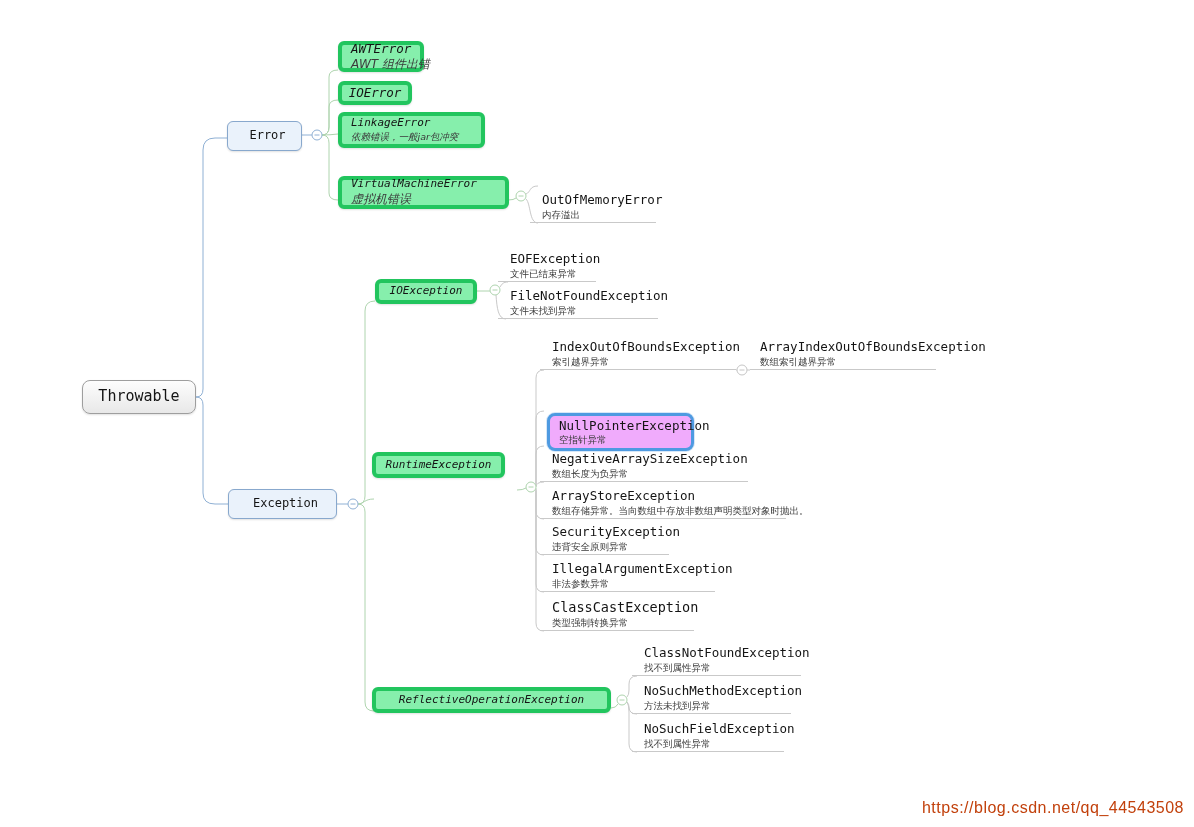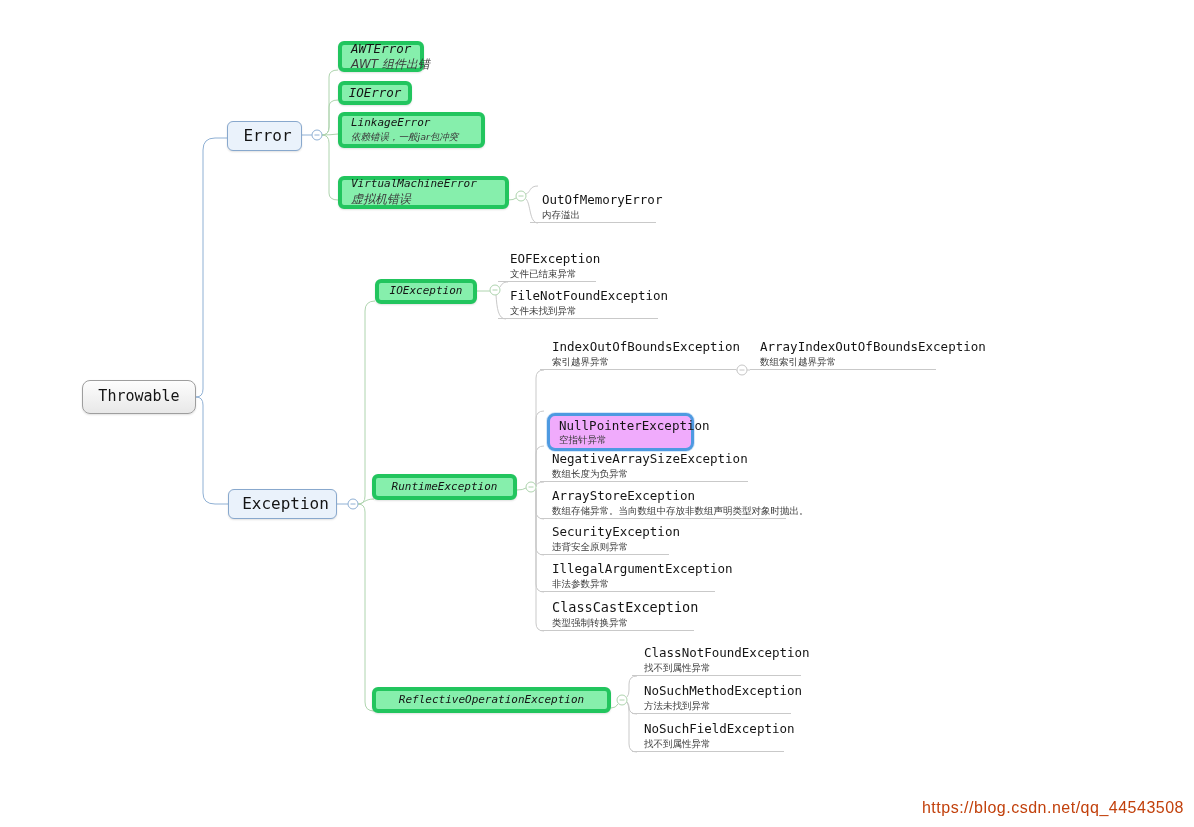--- a/index.html
+++ b/index.html
@@ -12,21 +12,21 @@
   .center{align-items:center;}
   .pad{padding-left:9px;align-items:flex-start;}
   .gray-box{background:linear-gradient(#fdfdfd,#e8e8e8);border:1px solid #9e9e9e;border-radius:8px;}
   .blue-box{background:#eaf2fb;border:1px solid #88a8cd;}
   .green-box{background:#86efac;border:4px solid #22c55e;font-style:italic;}
   .sel-box{background:#f0abfc;border:3px solid #4e9ae1;border-radius:8px;box-shadow:0 0 0 1px #d6e7f8;}
   .line-node{border-bottom:1px solid #c9c9c9;padding-left:12px;padding-bottom:2px;
              display:flex;flex-direction:column;justify-content:flex-end;}
   .title{font-size:12.5px;color:#141414;white-space:nowrap;line-height:1.15;}
   .t-lg{font-size:15px;}
-  .t-md{font-size:16px;margin-left:6px;}
+  .t-md{font-size:12px;margin-left:6px;}
   .t-grn{font-size:11px;}
   .t-cc{font-size:13.5px;}
   .desc{font-size:9.5px;color:#3a3a3a;white-space:nowrap;line-height:1.2;margin-top:1px;
         font-family:"DejaVu Sans","Liberation Sans",sans-serif;}
   .desc-sm{font-size:12px;text-align:right;}
   .watermark{position:absolute;right:10px;bottom:10px;font-size:16px;color:#c2410c;
              font-family:"Liberation Sans","DejaVu Sans",sans-serif;letter-spacing:0.5px;}
   svg .b{stroke:#8fb0d4;fill:none;stroke-width:1;}
   svg .g{stroke:#aed4ae;fill:none;stroke-width:1;}
   svg .y{stroke:#c9c9c9;fill:none;stroke-width:1;}
@@ -139,21 +139,21 @@
   </div>
 
   <div class="node line-node" style="left:530px;top:193px;width:126px;height:30px;">
     <div class="title">OutOfMemoryError</div>
     <div class="desc">内存溢出</div>
   </div>
 
   <div class="node box center green-box" style="left:375px;top:279px;width:102px;height:25px;">
     <div class="title t-grn">IOException</div>
   </div>
-  <div class="node box center green-box" style="left:372px;top:474px;width:145px;height:26px;">
+  <div class="node box center green-box" style="left:372px;top:452px;width:133px;height:26px;">
     <div class="title t-grn">RuntimeException</div>
   </div>
   <div class="node box center green-box" style="left:372px;top:687px;width:239px;height:26px;">
     <div class="title t-grn">ReflectiveOperationException</div>
   </div>
 
   <div class="node line-node" style="left:498px;top:252px;width:98px;height:30px;">
     <div class="title">EOFException</div>
     <div class="desc">文件已结束异常</div>
   </div>

